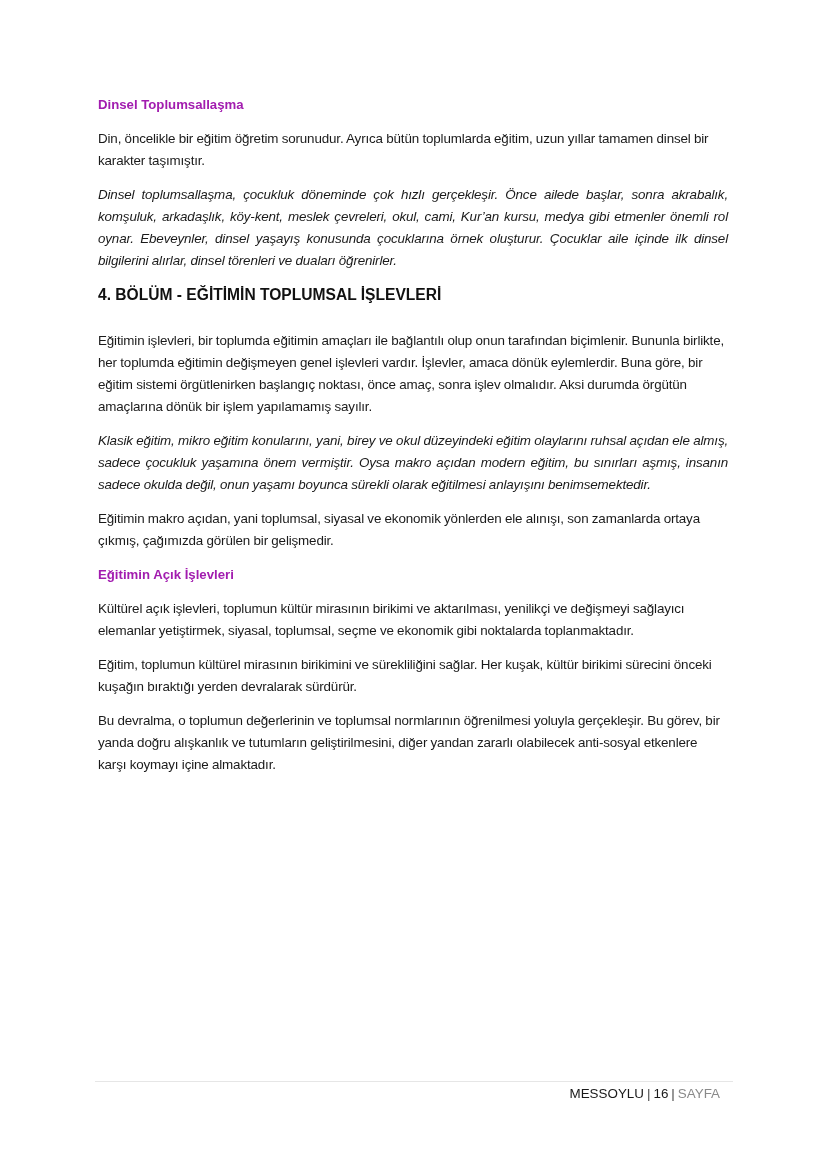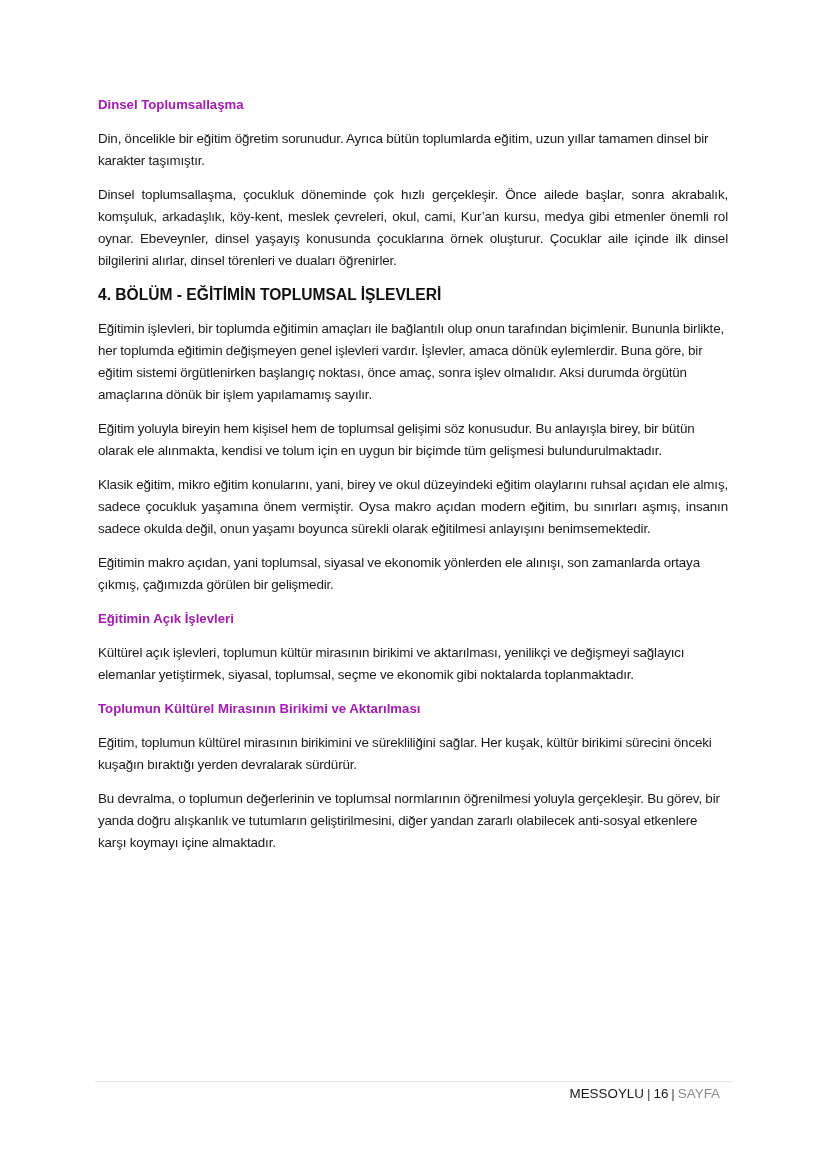--- a/index.html
+++ b/index.html
@@ -25,33 +25,34 @@
     font-weight: bold;
     font-size: 13.2px;
     line-height: 22px;
     margin: 0 0 12px 0;
     color: #a21caf;
   }
   .h-chapter {
     font-weight: bold;
     font-size: 15.6px;
     line-height: 22px;
-    margin: 1px 0 12px 0;
+    margin: 1px 0 24px 0;
     color: #111;
   }
   p.body {
     font-size: 13.4px;
     line-height: 22px;
     margin: 8px 0 12px 0;
     letter-spacing: -0.15px;
     word-spacing: -0.2px;
   }
   p.justify {
     text-align: justify;
     text-align-last: left;
+    font-style: italic;
   }
   .footer-rule {
     position: absolute;
     left: 95px;
     top: 1081px;
     width: 638px;
     height: 1px;
     background: #e6e6e6;
   }
   .footer {
@@ -69,28 +70,26 @@
 </head>
 <body>
 
 <div class="page">
   <h3 class="h-sub">Dinsel Toplumsallaşma</h3>
   <p class="body">Din, öncelikle bir eğitim öğretim sorunudur. Ayrıca bütün toplumlarda eğitim, uzun yıllar tamamen dinsel bir karakter taşımıştır.</p>
   <p class="body justify">Dinsel toplumsallaşma, çocukluk döneminde çok hızlı gerçekleşir. Önce ailede başlar, sonra akrabalık, komşuluk, arkadaşlık, köy-kent, meslek çevreleri, okul, cami, Kur’an kursu, medya gibi etmenler önemli rol oynar. Ebeveynler, dinsel yaşayış konusunda çocuklarına örnek oluşturur. Çocuklar aile içinde ilk dinsel bilgilerini alırlar, dinsel törenleri ve duaları öğrenirler.</p>
 
   <h2 class="h-chapter">4. BÖLÜM - EĞİTİMİN TOPLUMSAL İŞLEVLERİ</h2>
   <p class="body">Eğitimin işlevleri, bir toplumda eğitimin amaçları ile bağlantılı olup onun tarafından biçimlenir. Bununla birlikte, her toplumda eğitimin değişmeyen genel işlevleri vardır. İşlevler, amaca dönük eylemlerdir. Buna göre, bir eğitim sistemi örgütlenirken başlangıç noktası, önce amaç, sonra işlev olmalıdır. Aksi durumda örgütün amaçlarına dönük bir işlem yapılamamış sayılır.</p>
-  <p class="body">Eğitim yoluyla bireyin hem kişisel hem de toplumsal gelişimi söz konusudur. Bu anlayışla birey, bir bütün olarak ele alınmakta, kendisi ve tolum için en uygun bir biçimde tüm gelişmesi bulundurulmaktadır.</p>
   <p class="body justify">Klasik eğitim, mikro eğitim konularını, yani, birey ve okul düzeyindeki eğitim olaylarını ruhsal açıdan ele almış, sadece çocukluk yaşamına önem vermiştir. Oysa makro açıdan modern eğitim, bu sınırları aşmış, insanın sadece okulda değil, onun yaşamı boyunca sürekli olarak eğitilmesi anlayışını benimsemektedir.</p>
   <p class="body">Eğitimin makro açıdan, yani toplumsal, siyasal ve ekonomik yönlerden ele alınışı, son zamanlarda ortaya çıkmış, çağımızda görülen bir gelişmedir.</p>
 
   <h3 class="h-sub">Eğitimin Açık İşlevleri</h3>
   <p class="body">Kültürel açık işlevleri, toplumun kültür mirasının birikimi ve aktarılması, yenilikçi ve değişmeyi sağlayıcı elemanlar yetiştirmek, siyasal, toplumsal, seçme ve ekonomik gibi noktalarda toplanmaktadır.</p>
 
-  <h3 class="h-sub">Toplumun Kültürel Mirasının Birikimi ve Aktarılması</h3>
   <p class="body">Eğitim, toplumun kültürel mirasının birikimini ve sürekliliğini sağlar. Her kuşak, kültür birikimi sürecini önceki kuşağın bıraktığı yerden devralarak sürdürür.</p>
   <p class="body">Bu devralma, o toplumun değerlerinin ve toplumsal normlarının öğrenilmesi yoluyla gerçekleşir. Bu görev, bir yanda doğru alışkanlık ve tutumların geliştirilmesini, diğer yandan zararlı olabilecek anti-sosyal etkenlere karşı koymayı içine almaktadır.</p>
 </div>
 
 <div class="footer-rule"></div>
 <div class="footer">
   <span>MESSOYLU</span><span class="sep">|</span><span>16</span><span class="sep">|</span><span class="sayfa">SAYFA</span>
 </div>
 
 </body></html>

